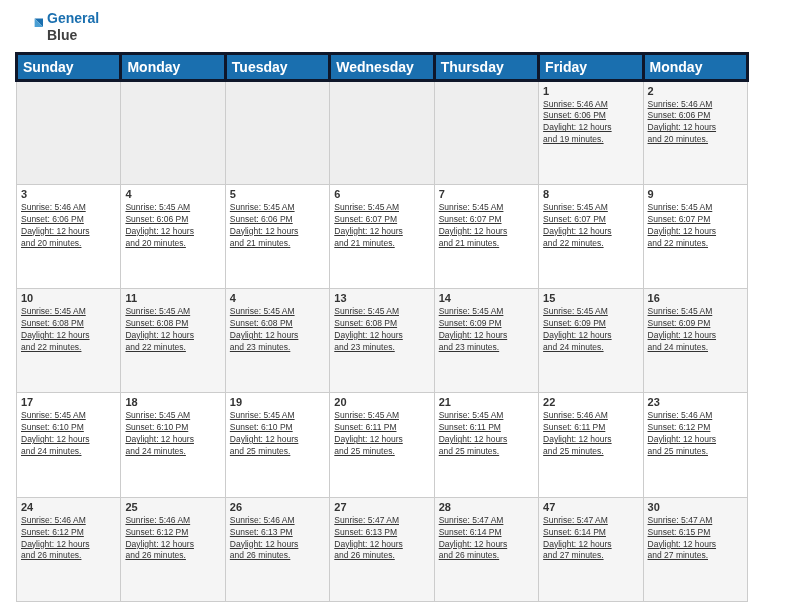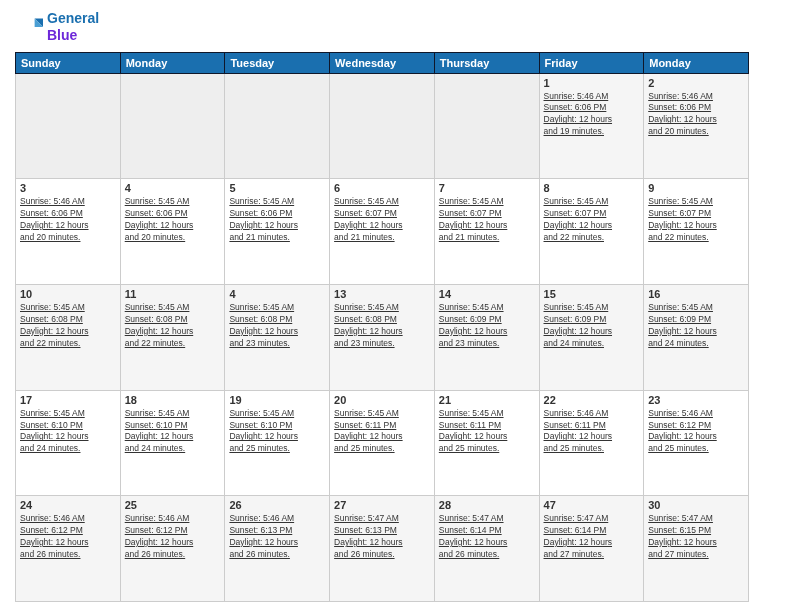--- a/index.html
+++ b/index.html
@@ -58,24 +58,24 @@
     .calendar {
       flex: 1;
       border: 1px solid #ccc;
       border-collapse: collapse;
       width: 100%;
       table-layout: fixed;
     }
     .calendar th {
       background: #1a6faf;
       color: #fff;
-      font-size: 11px;
+      font-size: 14px;
       font-weight: bold;
       padding: 4px 5px;
-      border: 1px solid #0f172a;
+      border: 3px solid #0f172a;
       text-align: left;
     }
     .calendar td {
       vertical-align: top;
       border: 1px solid #ccc;
       padding: 3px 4px;
       font-size: 9px;
       color: #333;
       height: 88px;
     }
@@ -104,21 +104,21 @@
 <div class="page">
   <div class="header">
     <div class="logo">
       <svg class="logo-icon" viewBox="0 0 40 40">
         <rect x="0" y="0" width="40" height="40" fill="white"></rect>
         <polygon points="28,8 40,8 40,20" fill="#1a6faf"></polygon>
         <polygon points="28,8 40,20 28,20" fill="#4a9fd4"></polygon>
       </svg>
       <div class="logo-text">
         <div><span>General</span></div>
-        <div><span style="color:#6d28d9">Blue</span></div>
+        <div><span style="color:#404040">Blue</span></div>
       </div>
     </div>
     <div class="title-block">
       <h1></h1>
       <h2></h2>
     </div>
   </div>
 
   <table class="calendar">
     <thead>

